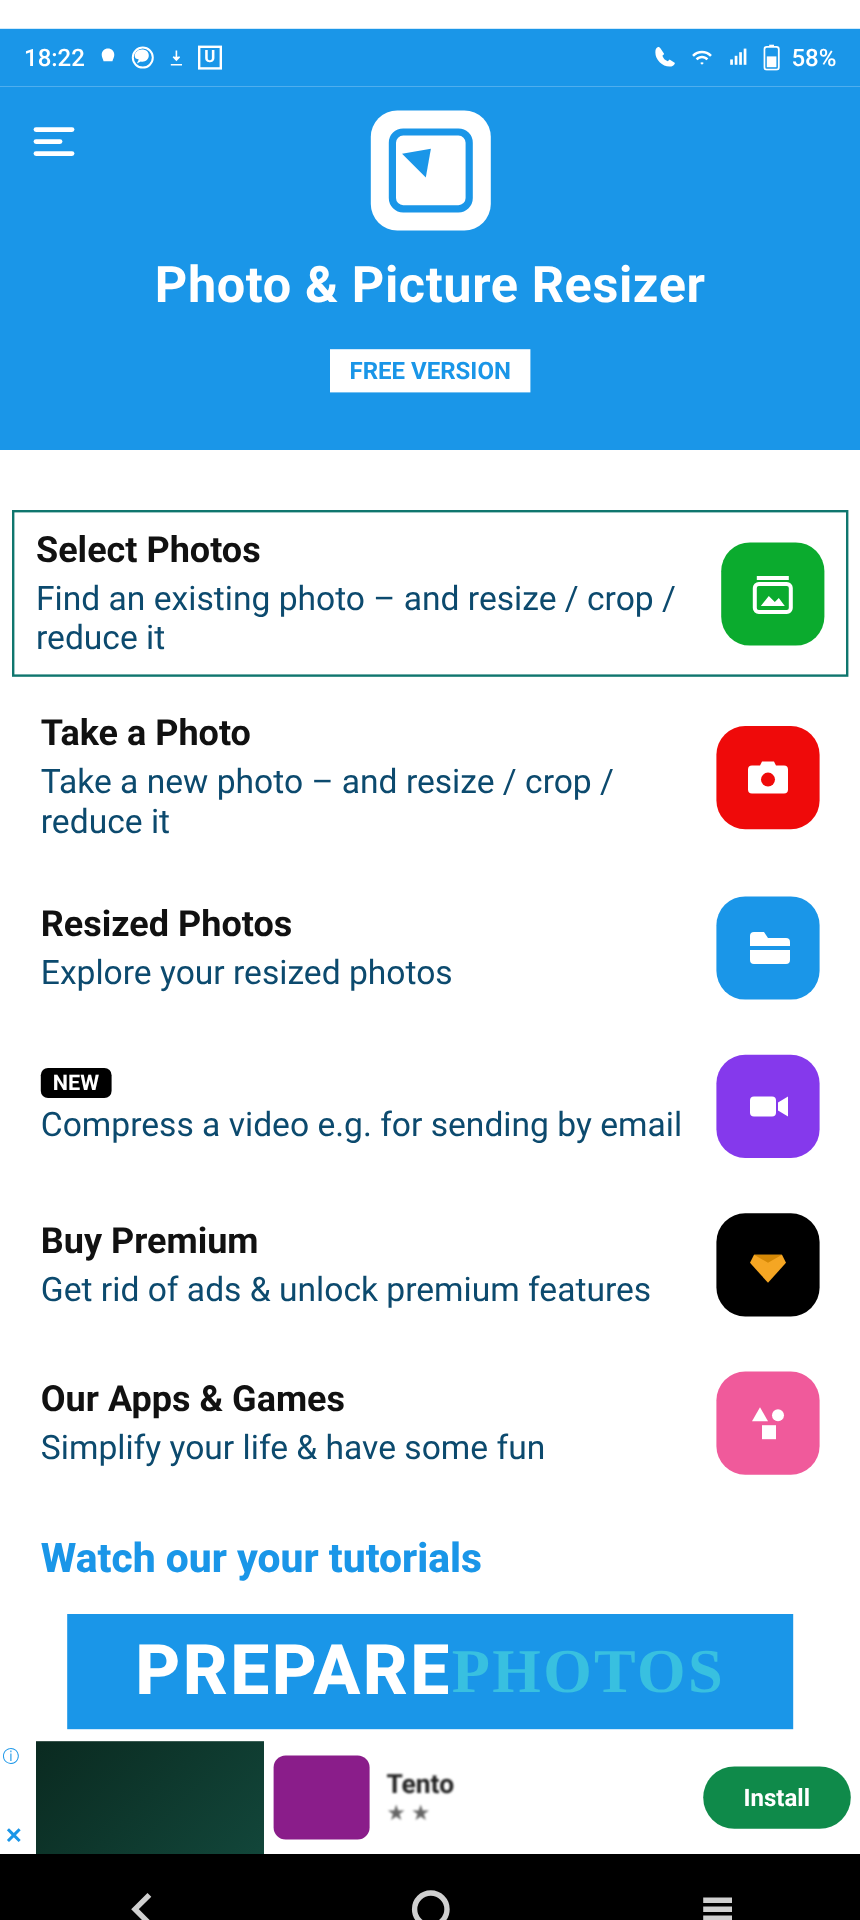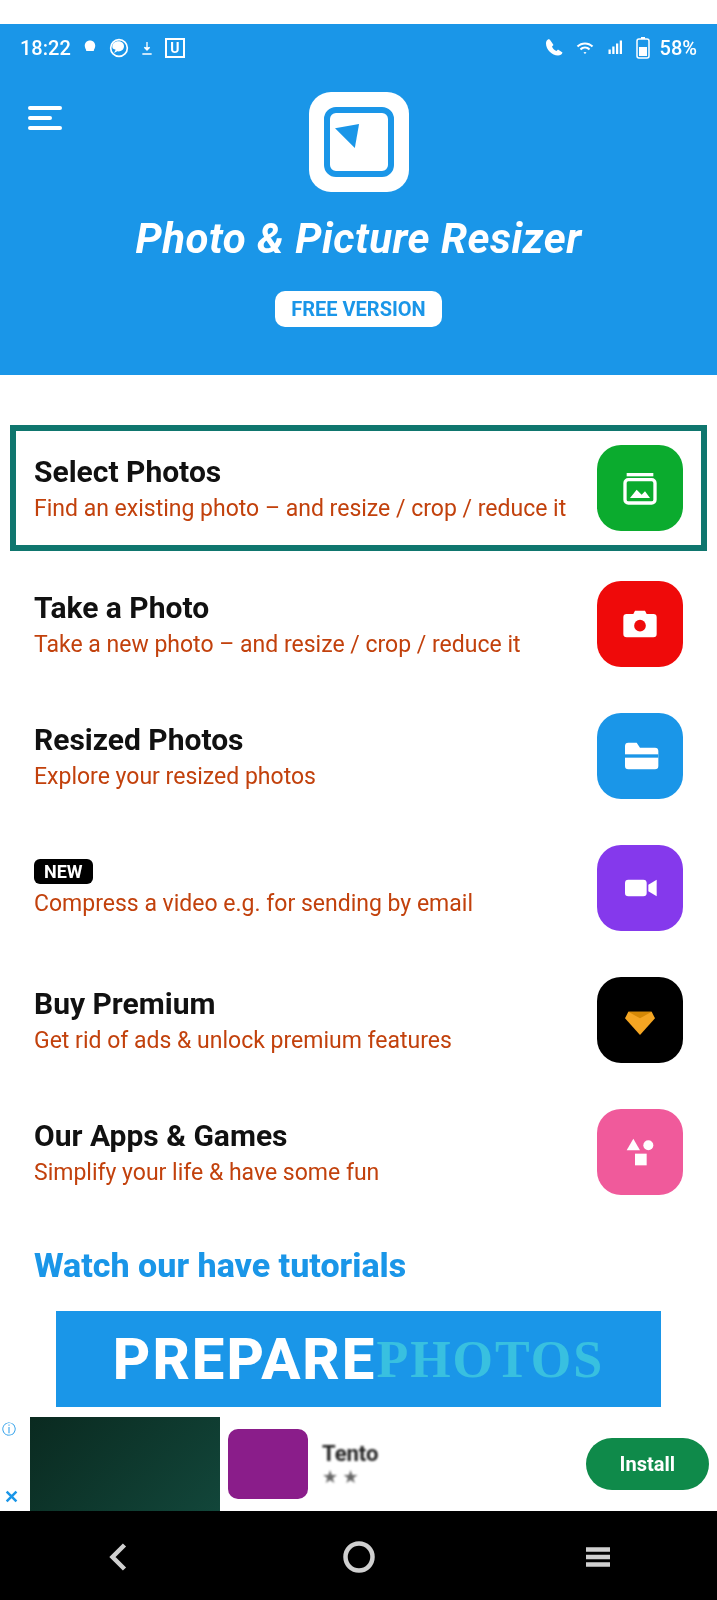--- a/index.html
+++ b/index.html
@@ -55,54 +55,54 @@
 .app-logo-inner::after{
   content:"";
   position:absolute;
   top:8px; left:8px;
   width:0;height:0;
   border-left:14px solid transparent;
   border-right:14px solid transparent;
   border-bottom:20px solid #1a96e8;
   transform: rotate(45deg);
 }
-.app-title { font-size: 42px; font-weight: 700; letter-spacing: 0.5px; margin-bottom: 28px; font-style: italic;}
+.app-title { font-size: 42px; font-weight: 700; letter-spacing: 0.5px; margin-bottom: 28px;}
 .free-badge {
   display:inline-block;
   background:#fff;
   color:#1a96e8;
   font-weight:700;
   font-size:20px;
   padding:6px 16px;
-  border-radius:10px;
+  border-radius:0;
 }
 
 .content { padding: 50px 10px 0; }
 
 .menu-item {
   display:flex;
   align-items:center;
   justify-content:space-between;
   padding: 16px 24px;
   margin-bottom: 14px;
 }
 .menu-item.highlight {
-  border: 6px solid #0f766e;
+  border: 2px solid #0f766e;
   padding: 14px 18px;
 }
 .menu-text { flex:1; }
 .menu-title {
   font-size: 30px;
   font-weight: 700;
   color:#111;
   display:flex;
   align-items:center;
   gap:12px;
 }
-.menu-desc { font-size: 23px; color:#c2410c; margin-top:6px; }
+.menu-desc { font-size: 28px; color:#0c4a6e; margin-top:6px; }
 .new-tag {
   background:#000; color:#fff;
   font-size:18px; font-weight:700;
   padding:2px 10px; border-radius:6px;
 }
 .menu-icon {
   width: 86px; height: 86px;
   border-radius: 24px;
   display:flex; align-items:center; justify-content:center;
   flex-shrink:0;
@@ -326,21 +326,21 @@
     </div>
     <div class="menu-icon ic-pink">
       <svg viewBox="0 0 24 24">
           <path fill="#fff" d="M8 4l4 7H4z"></path>
           <circle cx="17" cy="8" r="3" fill="#fff"></circle>
           <rect x="9" y="13" width="7" height="7" fill="#fff"></rect>
         </svg>
     </div>
   </div>
 
-  <div class="tutorials-heading">Watch our have tutorials</div>
+  <div class="tutorials-heading">Watch our your tutorials</div>
 
   <div class="video-thumb">
     <span class="t1">PREPARE</span>
       <span class="t2">PHOTOS</span>
   </div>
 </div>
 
 <div class="ad-row">
   <span class="ad-label">ⓘ</span>
   <span class="ad-close">✕</span>

